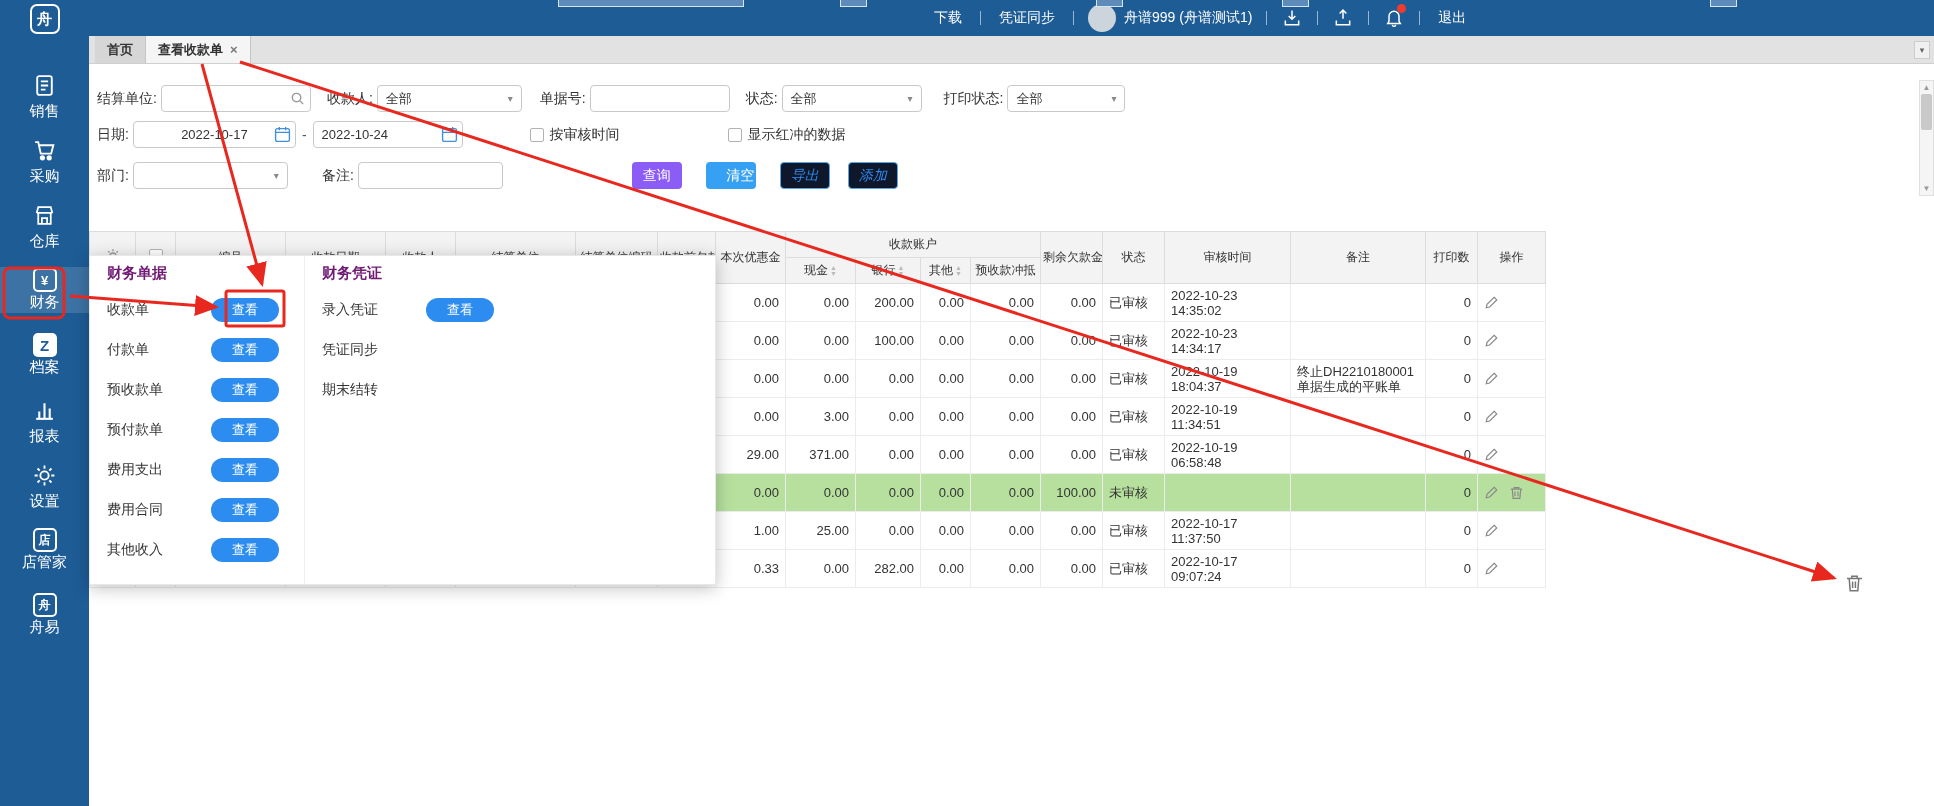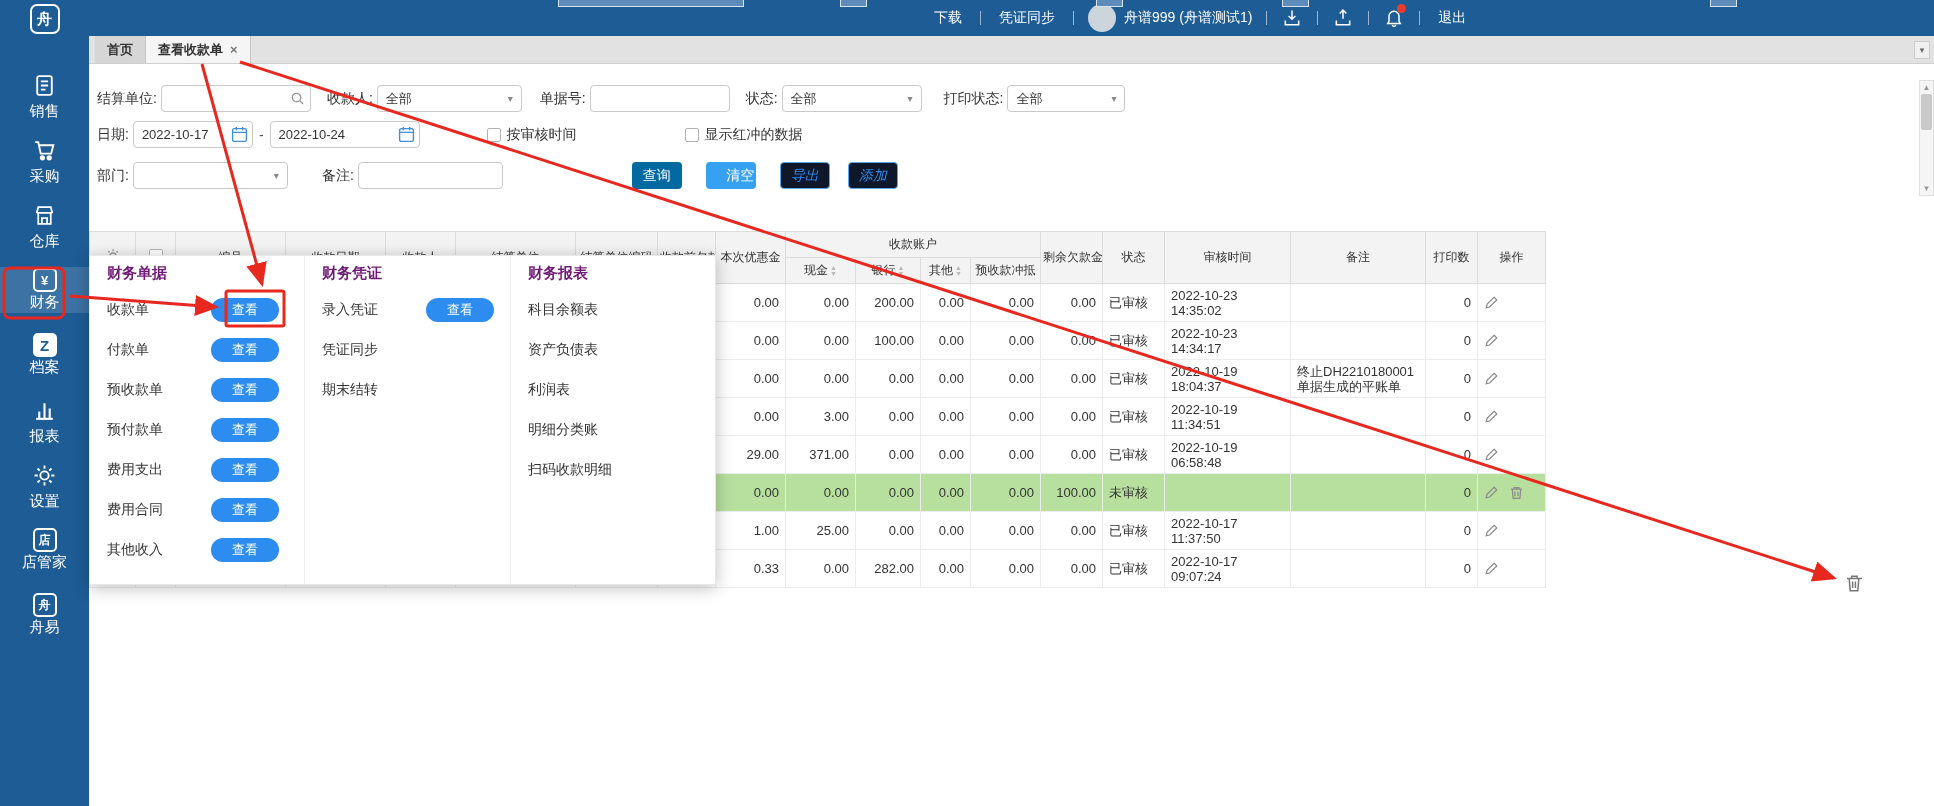--- a/index.html
+++ b/index.html
@@ -38,21 +38,21 @@
 .sel{height:27px;border:1px solid #c9c9c9;border-radius:4px;background:#fff;display:flex;align-items:center;justify-content:space-between;padding:0 8px;font-size:13px;color:#333;cursor:pointer;}
 .sel .chev{color:#888;font-size:10px;margin-left:6px;}
 .inp-wrap{position:relative;display:flex;align-items:center;}
 .inp-wrap .sicon{position:absolute;right:6px;top:6px;cursor:pointer;}
 .datew{position:relative;}
 .datew .cal{position:absolute;right:5px;top:5px;cursor:pointer;}
 .dash{margin:0 6px;color:#555;}
 .cbl{display:flex;align-items:center;font-size:14px;color:#333;cursor:pointer;white-space:nowrap;}
 .cbx{width:14px;height:14px;border:1px solid #b3b3b3;border-radius:2px;background:#fff;display:inline-block;margin-right:6px;flex:none;}
 .btn{height:27px;border-radius:4px;font-size:14px;display:flex;align-items:center;justify-content:center;width:50px;cursor:pointer;font-family:inherit;border:none;flex:none;}
-.btn.primary{background:#0369a1;color:#fff;}
+.btn.primary{background:#8b5cf6;color:#fff;}
 .btn.secondary{background:#36a0f2;color:#fff;padding-left:19px;}
 .btn.outline{background:#0f172a;border:1px solid #57a8ea;color:var(--accent,#2d8cf0);font-style:italic;}
 .grid{position:absolute;left:0;top:146px;width:1456px;border-collapse:collapse;table-layout:fixed;font-size:13px;color:#333;background:#fff;}
 .grid th{background:#f3f3f3;border:1px solid #dcdcdc;font-weight:normal;font-size:12px;color:#333;height:26px;padding:0 2px;overflow:hidden;white-space:nowrap;}
 .grid td{border:1px solid #ececec;height:38px;padding:2px 6px;overflow:hidden;white-space:nowrap;background:#fff;}
 .grid td.num{text-align:right;}
 .grid td.wrap{white-space:normal;line-height:15px;}
 .grid tr.hl td{background:var(--highlight,#b7e09e);}
 .sort{display:inline-flex;flex-direction:column;font-size:7px;color:#b9b9b9;line-height:6px;vertical-align:middle;margin-left:2px;}
 .acts{display:flex;gap:10px;align-items:center;}
@@ -213,21 +213,21 @@
         <span class="fl" style="margin-left:22px;">打印状态:</span>
         <span class="sel" style="width:118px;">
           <span>全部</span>
           <span class="chev">▾</span>
         </span>
       </div>
 
       <div class="frow r2">
         <span class="fl">日期:</span>
         <span class="datew">
-          <input class="inp" style="width: 120px;" value="2022-10-17">
+          <input class="inp" style="width: 163px; text-align: center;" value="2022-10-17">
           <span class="cal"><svg width="17" height="17" viewBox="0 0 16 16" fill="none" stroke="#3f90d8" stroke-width="1.3">
                 <rect x="1.5" y="2.5" width="13" height="12" rx="1.5"></rect>
                 <path d="M1.5 6h13M5 1v3M11 1v3"></path>
               </svg></span>
         </span>
         <span class="dash">-</span>
         <span class="datew">
           <input class="inp" style="width: 150px;" value="2022-10-24">
           <span class="cal"><svg width="17" height="17" viewBox="0 0 16 16" fill="none" stroke="#3f90d8" stroke-width="1.3">
                 <rect x="1.5" y="2.5" width="13" height="12" rx="1.5"></rect>
@@ -603,40 +603,20 @@
           <button class="vbtn">查看</button>
         </div>
         <div class="pitem">
           <span class="plab">凭证同步</span>
         </div>
         <div class="pitem">
           <span class="plab">期末结转</span>
         </div>
       </div>
     </div>
-    <div class="pcol c3">
-      <div class="ptitle">财务报表</div>
-      <div class="pitems">
-        <div class="pitem">
-          <span class="plab">科目余额表</span>
-        </div>
-        <div class="pitem">
-          <span class="plab">资产负债表</span>
-        </div>
-        <div class="pitem">
-          <span class="plab">利润表</span>
-        </div>
-        <div class="pitem">
-          <span class="plab">明细分类账</span>
-        </div>
-        <div class="pitem">
-          <span class="plab">扫码收款明细</span>
-        </div>
-      </div>
-    </div>
   </div>
 
   <div class="vscroll">
     <span class="sarr">▲</span>
     <span class="vthumb"></span>
     <span class="sarr down">▼</span>
   </div>
 
   <div class="artifact" style="left:558px;width:186px;"></div>
   <div class="artifact" style="left:840px;width:27px;"></div>

